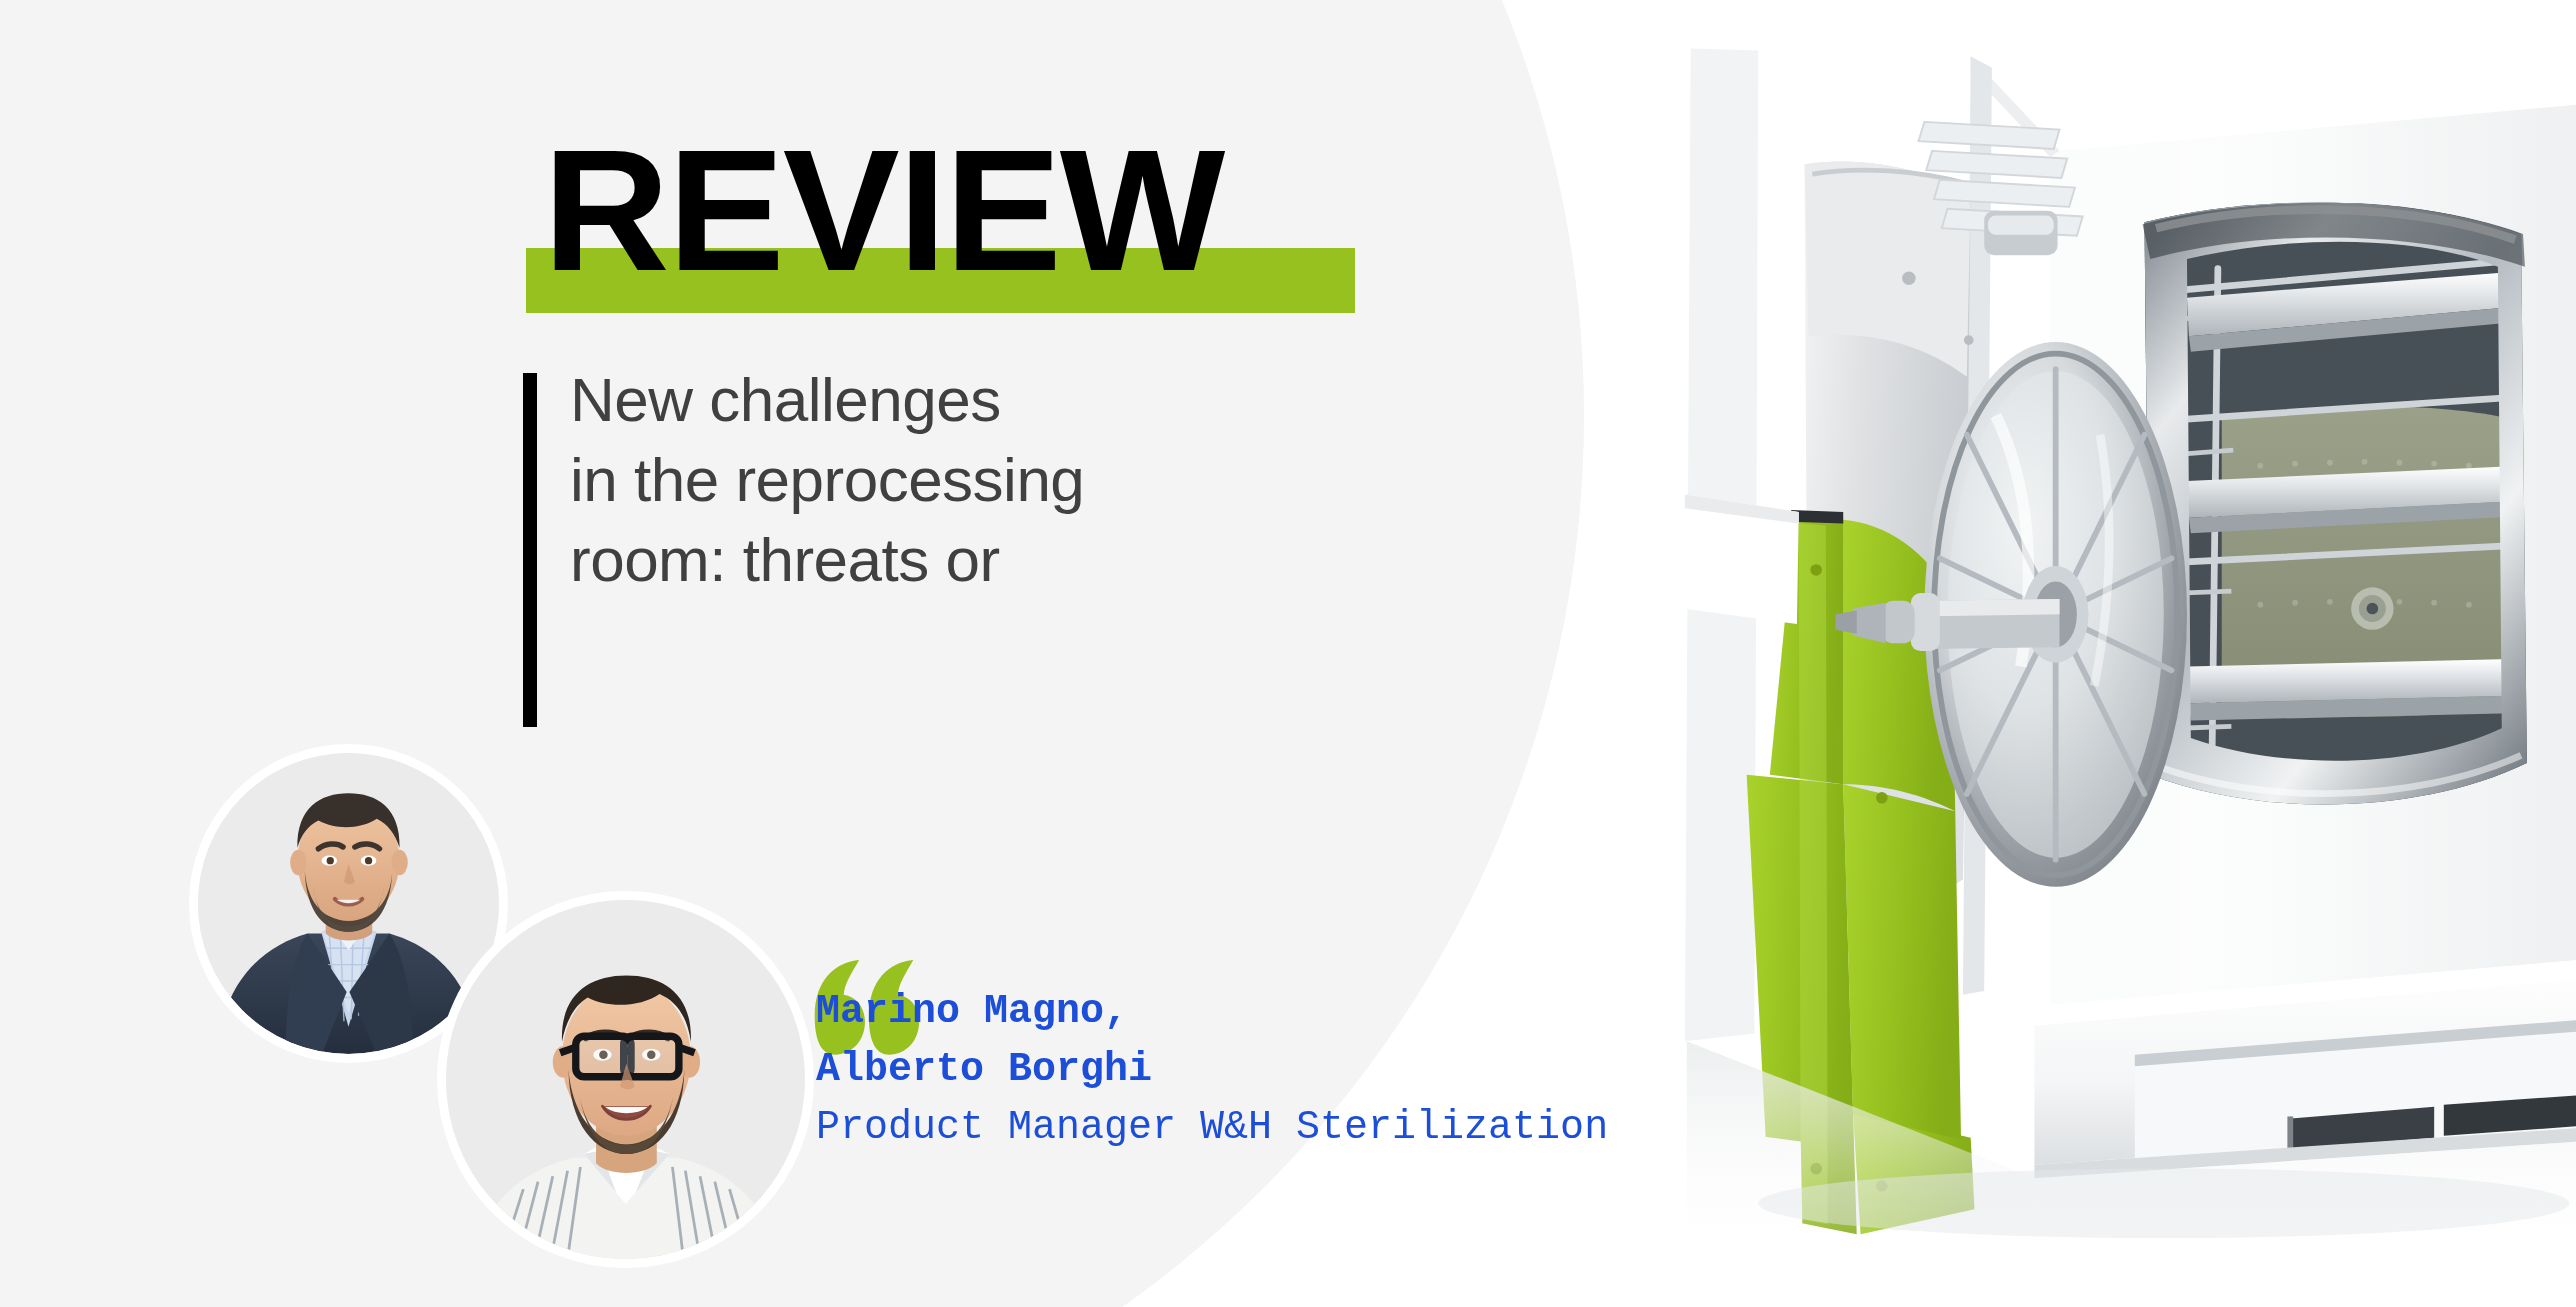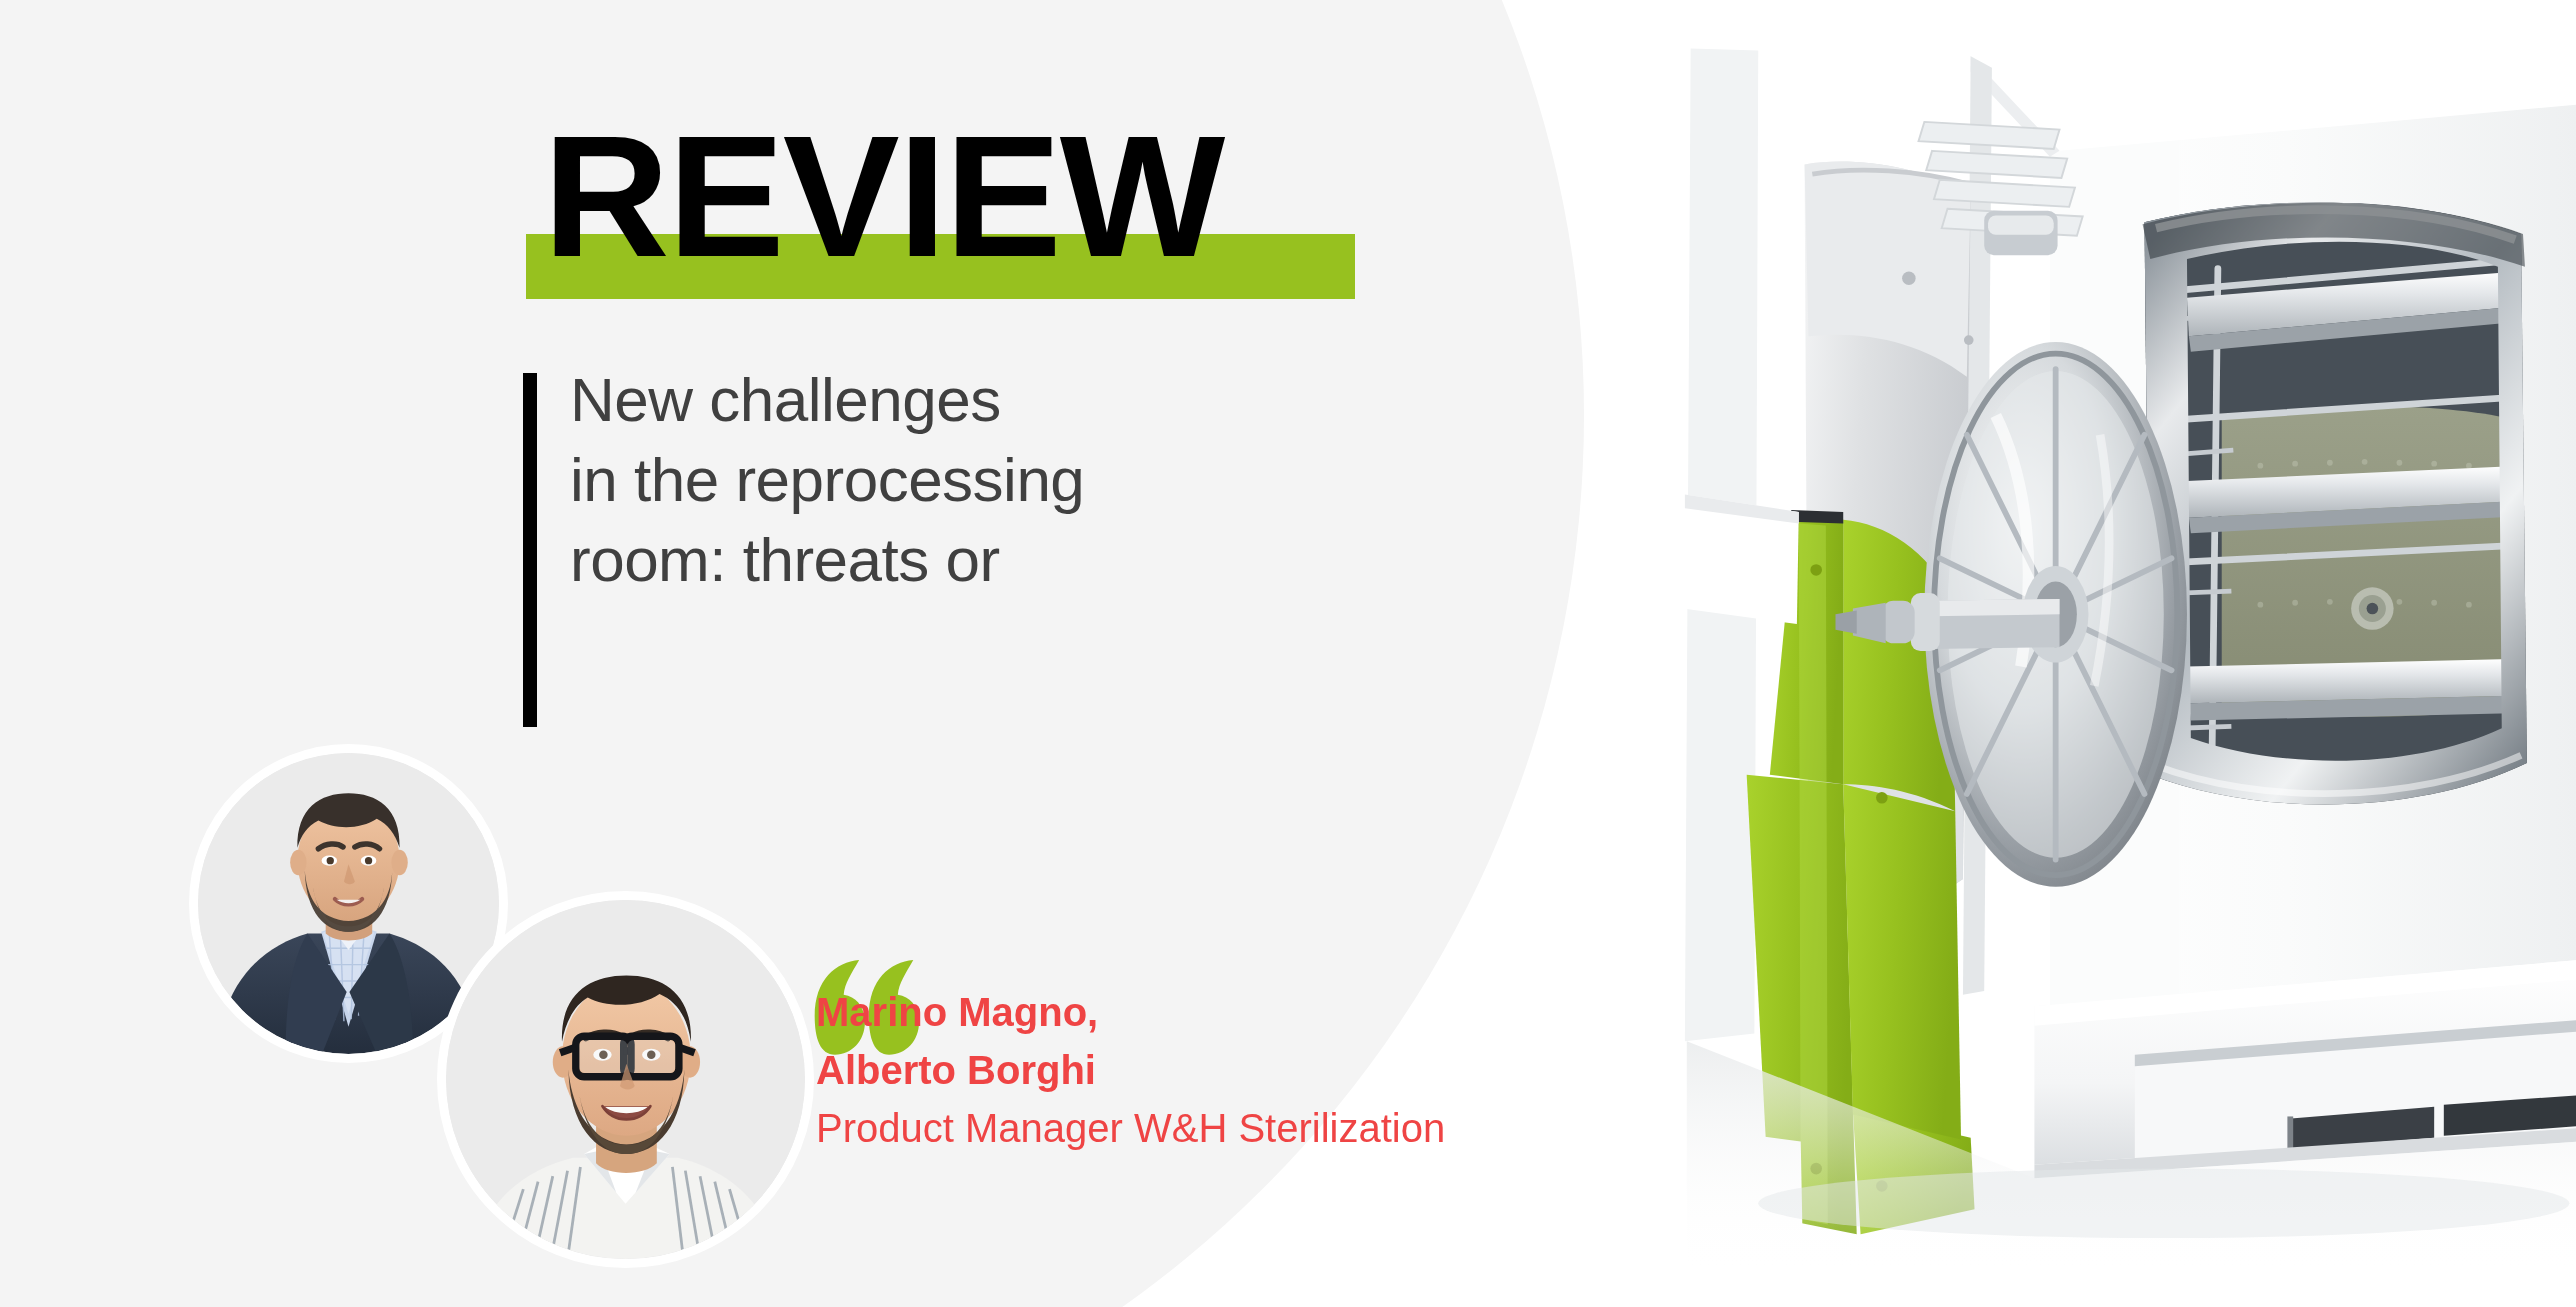--- a/index.html
+++ b/index.html
@@ -16,21 +16,21 @@
   
   .bg-circle{
     position:absolute;
     left:-599px;top:-676px;
     width:2183px;height:2183px;
     border-radius:50%;
     background:#f4f4f4;
   }
 
   
-  .title-wrap{position:absolute;left:526px;top:110px;width:947px;height:203px;}
+  .title-wrap{position:absolute;left:526px;top:124px;width:947px;height:203px;}
   .title-bar{
     position:absolute;left:0;top:124px;
     width:829px;height:65px;
     background:var(--green,#97c11f);
   }
   .title-text{
     position:absolute;left:17.4px;top:0;
     font-size:172px;line-height:172px;
     font-weight:800;
     letter-spacing:-1.9px;
@@ -74,21 +74,21 @@
     position:absolute;left:816px;top:983px;width:773px;
     text-align:left;
   }
   .quote-mark{
     position:absolute;left:-12.6px;top:-25px;
     width:121px;height:116px;
   }
   .credit-line{
     position:relative;z-index:2;
     font-size:40px;line-height:58px;
-    color:#ef4444;white-space:nowrap;
+    color:#1d4ed8;white-space:nowrap;font-family:Liberation Mono, monospace;
   }
   .credit-line.name{font-weight:700;}
   .credit-line.role{font-weight:400;}
 
   
   .product{
     position:absolute;
     left:1681px;top:29px;
     width:898px;height:1246px;
   }

